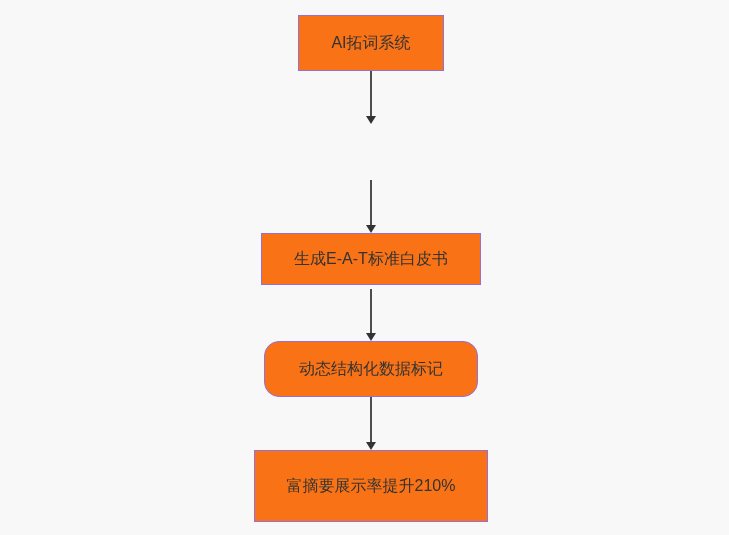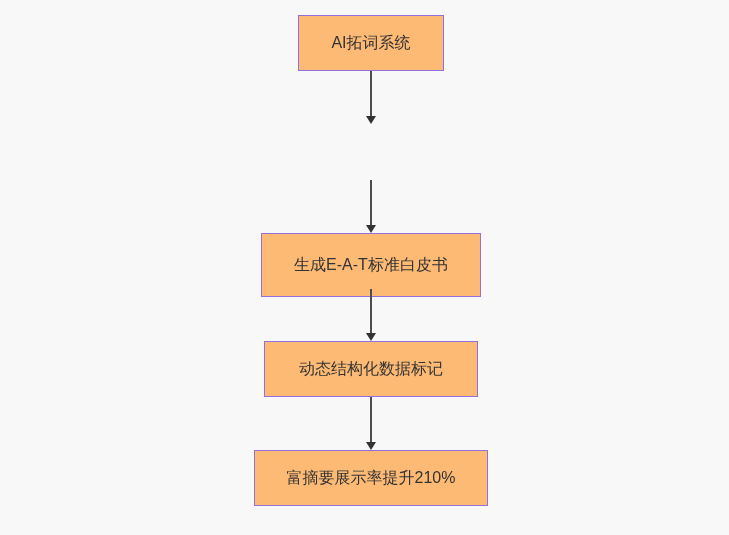--- a/index.html
+++ b/index.html
@@ -14,36 +14,36 @@
     overflow: hidden;
   }
   .canvas {
     position: relative;
     width: 729px;
     height: 535px;
   }
   .node {
     position: absolute;
     box-sizing: border-box;
-    background: #fdba74;
+    background: #f97316;
     border: 1.5px solid #9370DB;
     display: flex;
     align-items: center;
     justify-content: center;
     color: #333333;
     font-size: 16px;
     line-height: 1.2;
     text-align: center;
     white-space: nowrap;
   }
   .node1 { left: 298px; top: 15px;  width: 146px; height: 56px; }
   .node2 { left: 274px; top: 124px; width: 194px; height: 56px; }
-  .node3 { left: 261px; top: 233px; width: 220px; height: 64px; }
-  .node4 { left: 264px; top: 341px; width: 214px; height: 56px; }
-  .node5 { left: 254px; top: 450px; width: 234px; height: 56px; }
+  .node3 { left: 261px; top: 233px; width: 220px; height: 52px; }
+  .node4 { left: 264px; top: 341px; width: 214px; height: 56px; border-radius: 15px; }
+  .node5 { left: 254px; top: 450px; width: 234px; height: 72px; }
 
   .arrow {
     position: absolute;
     left: 366px;           
     width: 10px;
     display: flex;
     flex-direction: column;
     align-items: center;
   }
   .arrow .shaft {

